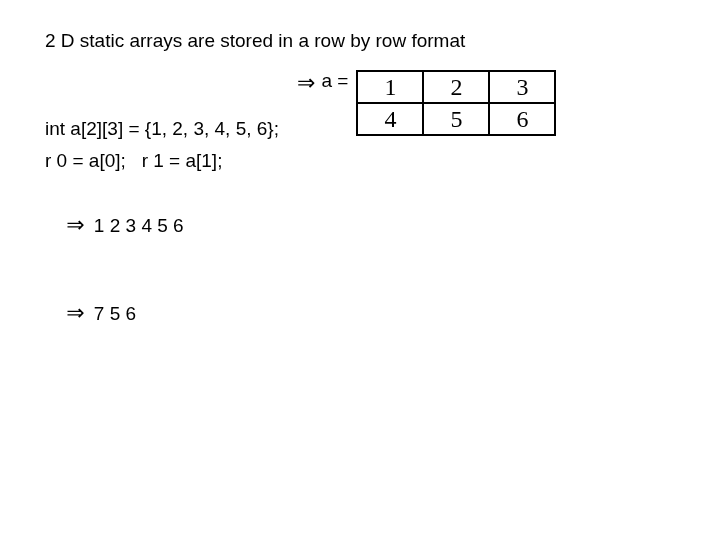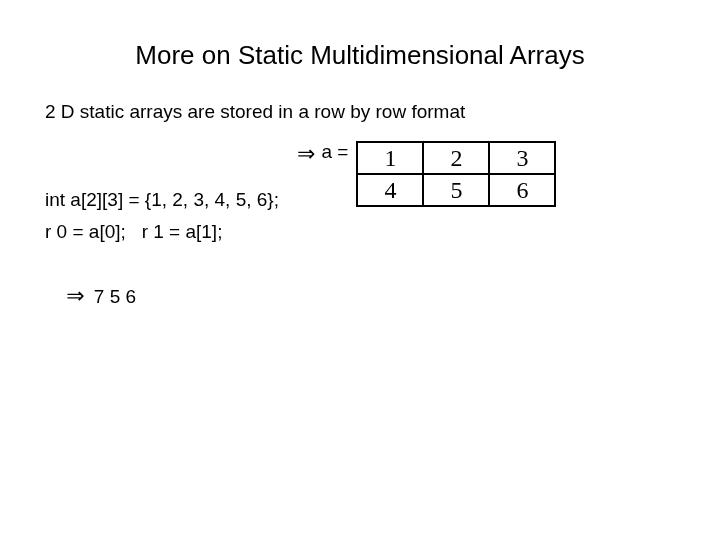--- a/index.html
+++ b/index.html
@@ -62,21 +62,20 @@
     font-family: "Times New Roman", serif;
     font-size: 22px;
     padding-right: 4px;
   }
 </style>
 </head>
 <body>
 
 <div class="slide">
 
-  <h1 class="title">More on Static Multidimensional Arrays</h1>
 
   <p class="line">2 D static arrays are stored in a row by row format</p>
 
   <div class="row-decl">
     <div class="decl-col">
       <p class="line" style="margin-bottom:10px;margin-top:48px;">int a[2][3] = {1, 2, 3, 4, 5, 6};</p>
     </div>
     <span class="arrow">⇒</span>
     <span class="aeq">a =</span>
     <table class="arr-table">
@@ -91,19 +90,22 @@
         <td>5</td>
         <td>6</td>
       </tr>
     </tbody>
       </table>
   </div>
 
   <p class="line">r 0 = a[0];   r 1 = a[1];</p>
 
 
+  <p class="line">
+    <span class="big-arrow">⇒</span><span> 1 2 3 4 5 6</span>
+  </p>
 
 
   <p class="line">
     <span class="big-arrow">⇒</span><span> 7 5 6</span>
   </p>
 
 </div>
 
 </body></html>

